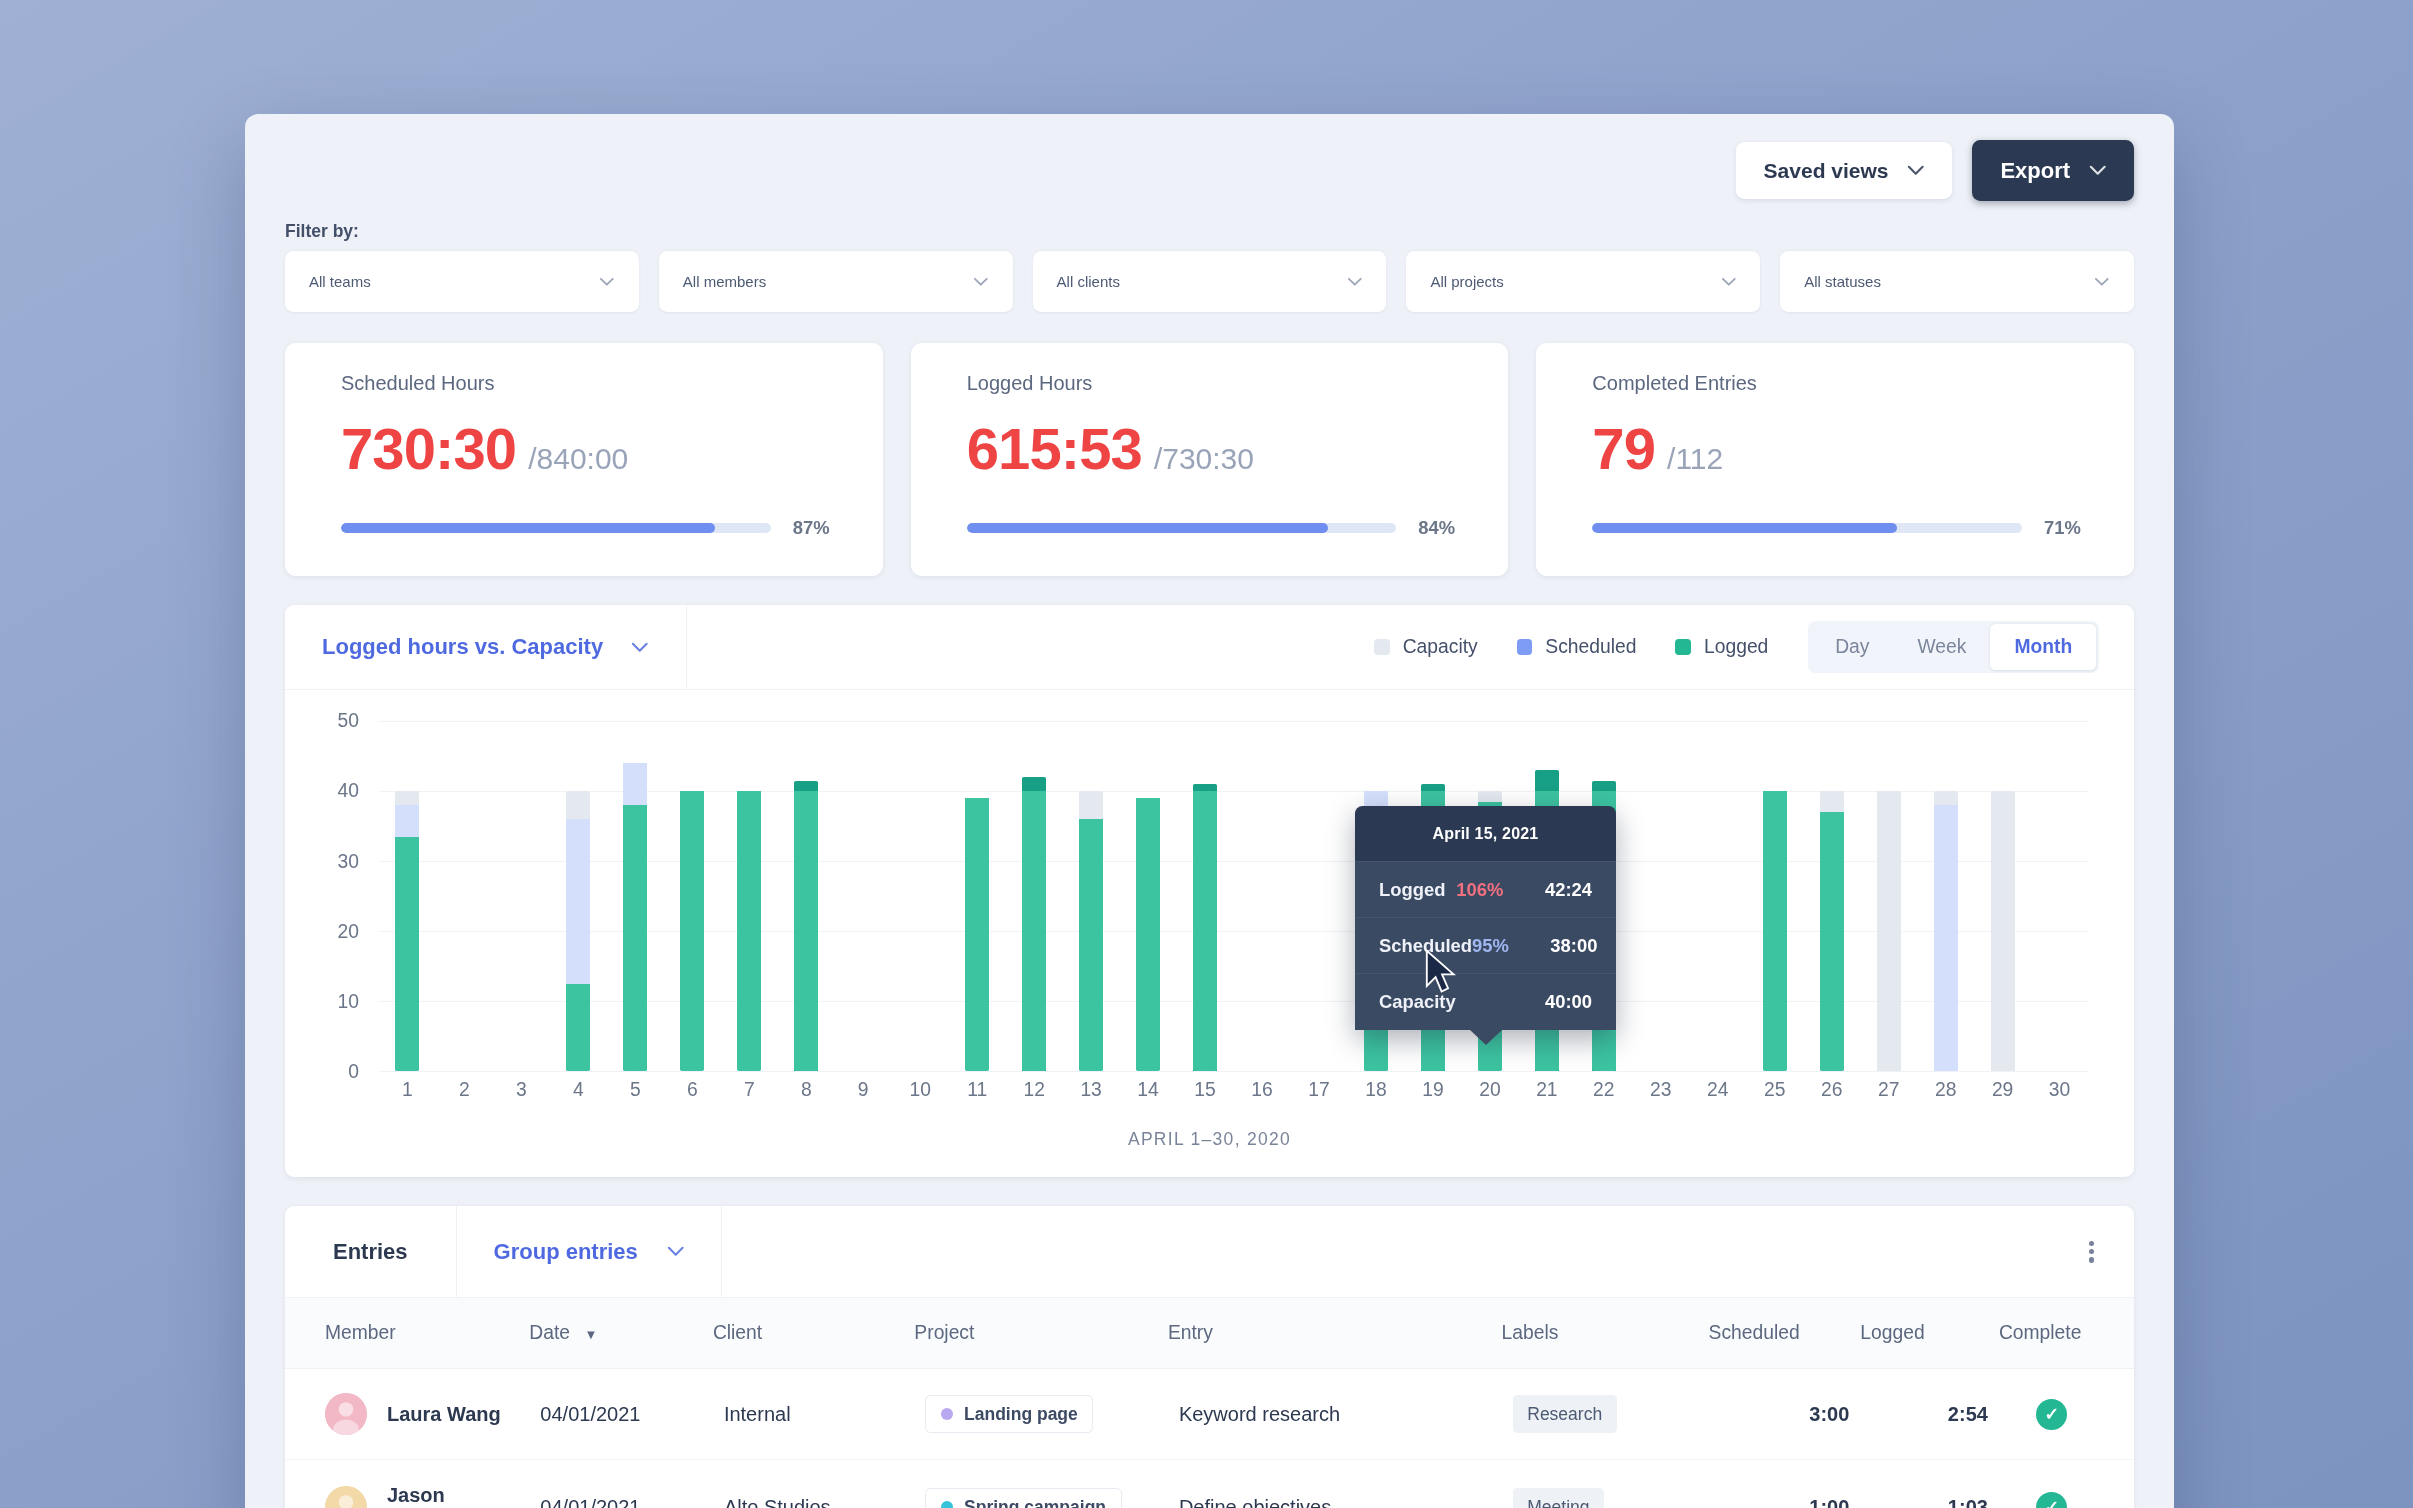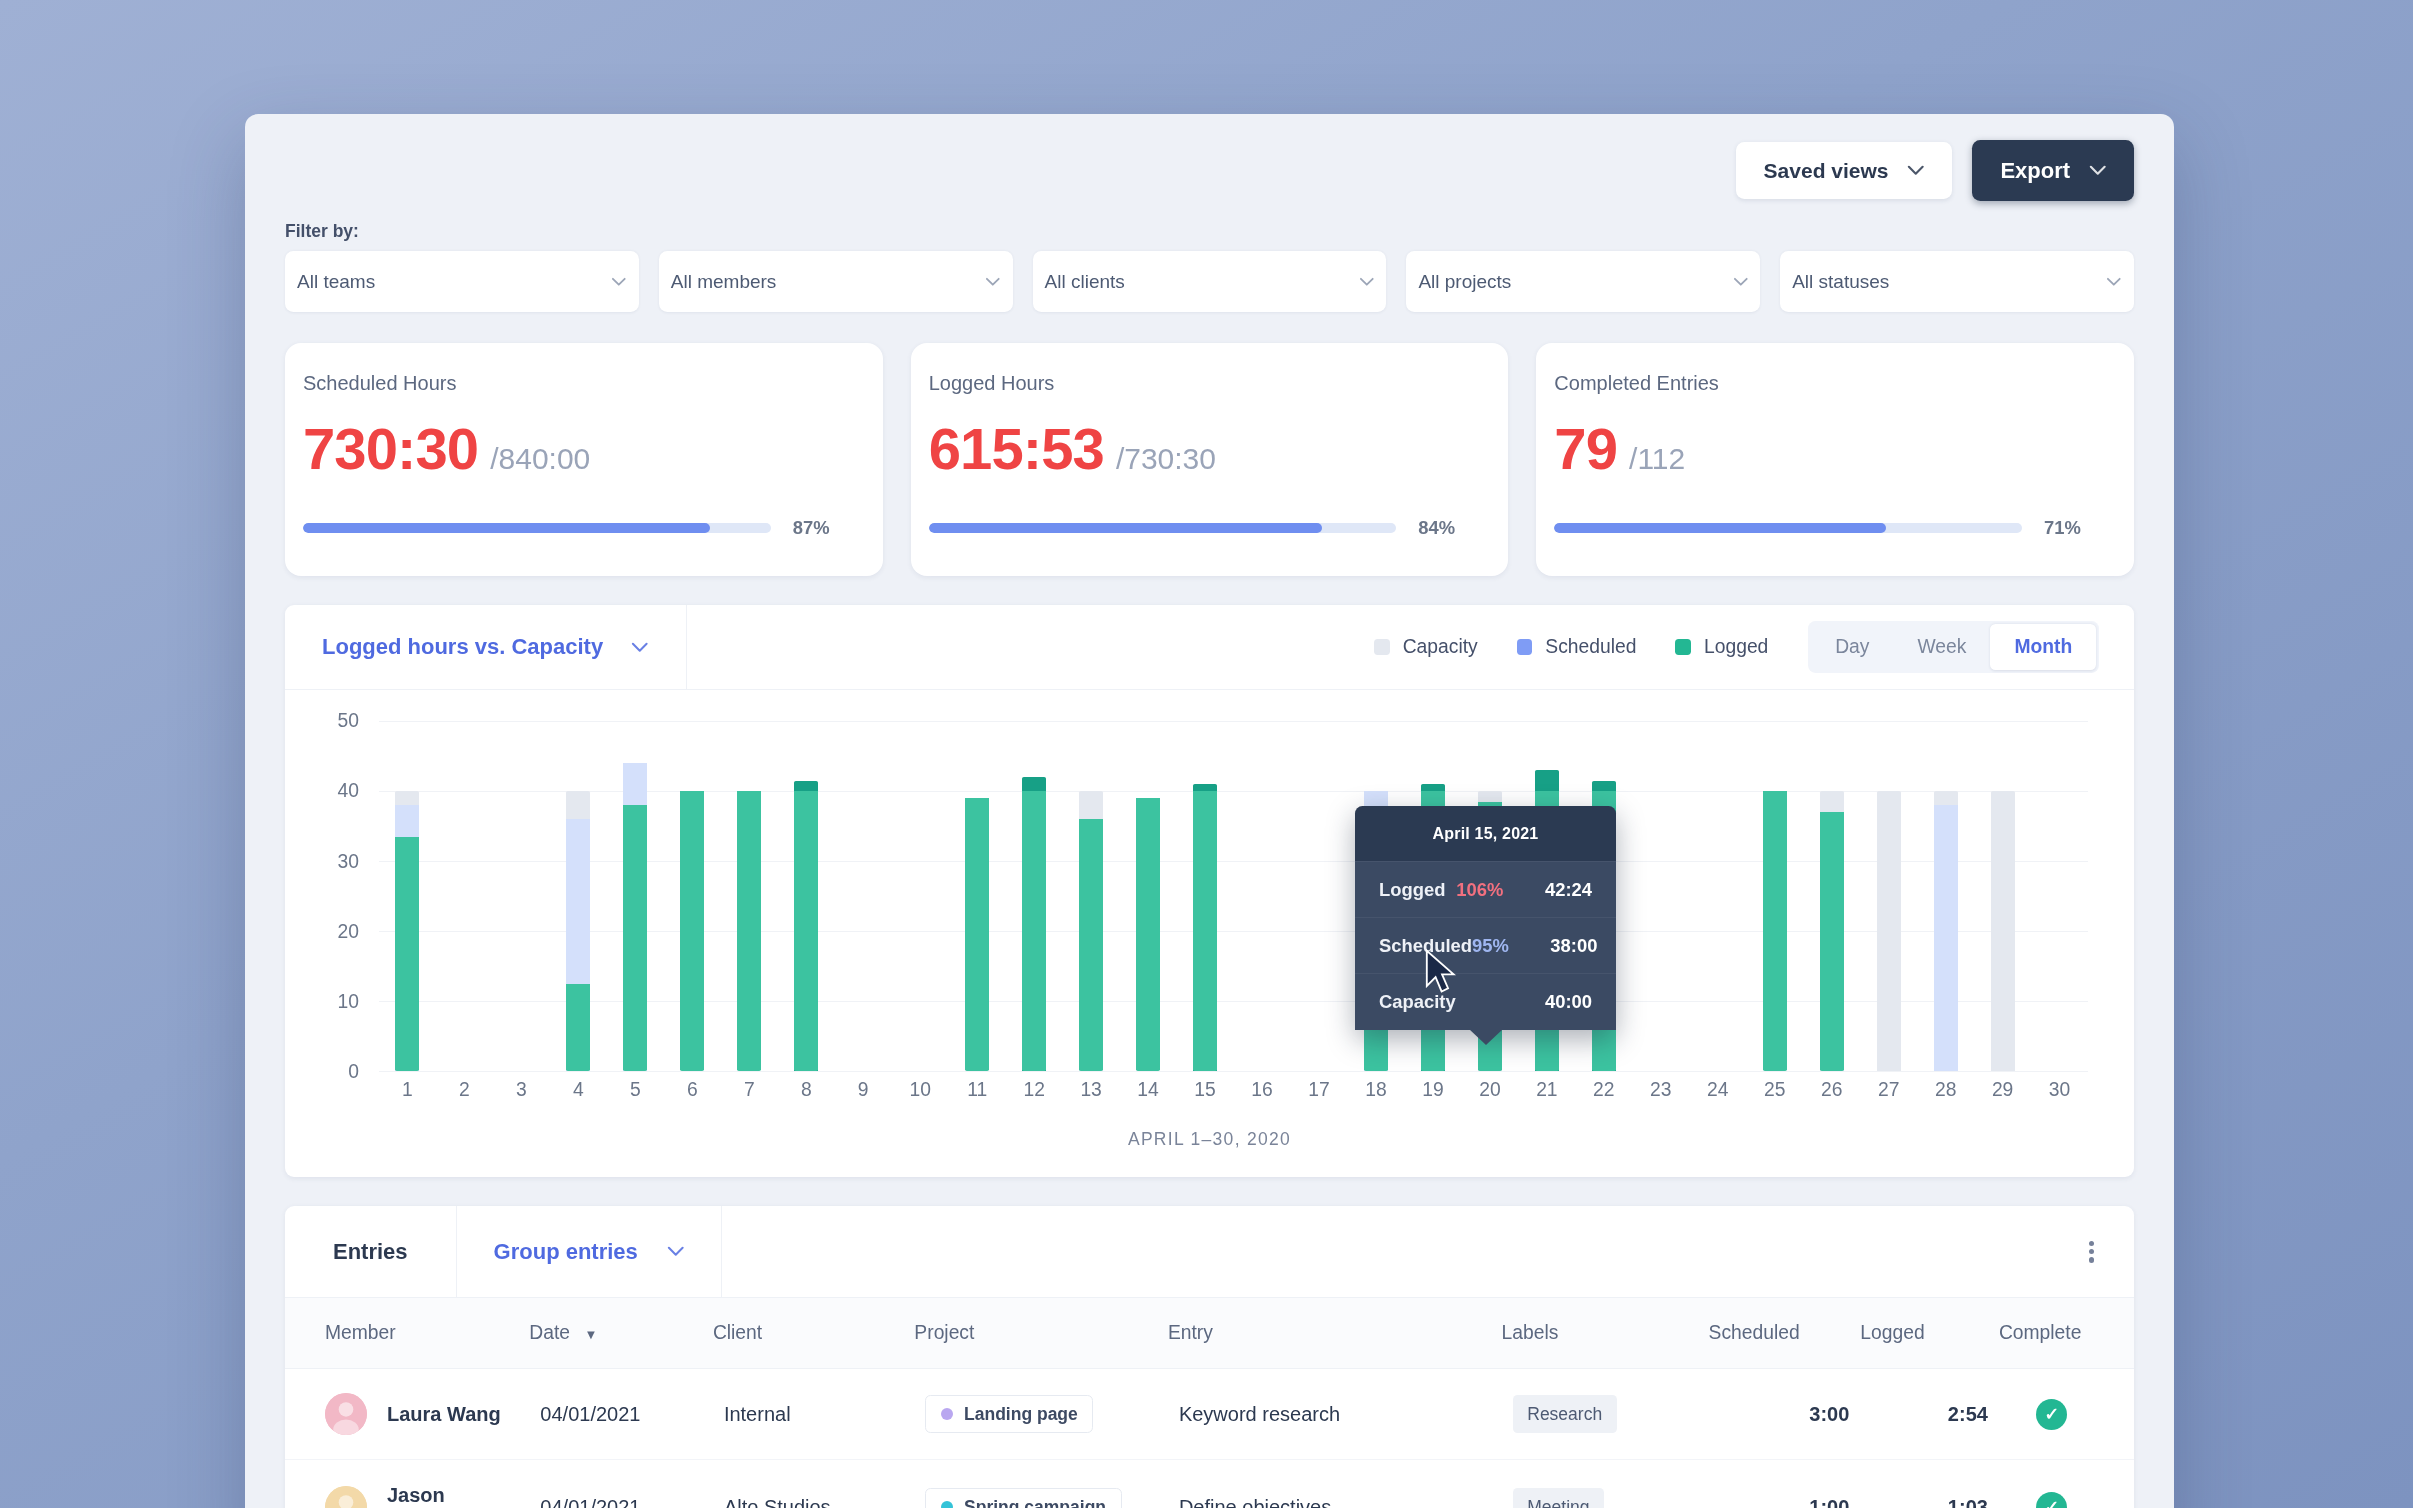--- a/index.html
+++ b/index.html
@@ -62,30 +62,30 @@
   
   .filter-label {
     padding: 20px 40px 9.2px 40px;
     font-size: 17.5px; font-weight: 700; color: #44506a;
   }
   .filters {
     display: flex; gap: 20px; padding: 0 40px;
   }
   .filter-select {
     flex: 1; height: 61px; background: #fff; border-radius: 8.3px;
-    display: flex; align-items: center; padding: 0 12px;
-    font-size: 19px; color: #4d5a73; cursor: pointer;
+    display: flex; align-items: center; padding: 0 24px;
+    font-size: 15px; color: #4d5a73; cursor: pointer;
     box-shadow: 0 0.9px 2.8px rgba(40,55,95,.07);
   }
   .filter-select .chev { margin-left: auto; color: #8b96ab; }
 
   
   .kpis { display: flex; gap: 28px; padding: 31px 40px 0 40px; }
   .kpi {
-    flex: 1; background: #fff; border-radius: 16px; padding: 29px 42px 37px 18px;
+    flex: 1; background: #fff; border-radius: 11px; padding: 29px 42px 37px 56px;
     box-shadow: 0 1.8px 5.5px rgba(40,55,95,.07);
   }
   .kpi-title { font-size: 20px; color: #5c6880; margin-bottom: 20px; }
   .kpi-value { display: flex; align-items: baseline; }
   .kpi-main { font-size: 58px; font-weight: 700; color: #ef4444; letter-spacing: -0.9px; }
   .kpi-sub { font-size: 30px; color: #9aa4b8; margin-left: 12px; }
   .kpi-bar-row { display: flex; align-items: center; gap: 22px; margin-top: 35px; }
   .kpi-track { flex: 1; height: 10px; background: #dfe7f7; border-radius: 5.5px; overflow: hidden; }
   .kpi-fill { height: 100%; background: #6f8ef0; border-radius: 5.5px; }
   .kpi-pct { font-size: 18.4px; color: #6b7689; font-weight: 600; min-width: 48px; }

